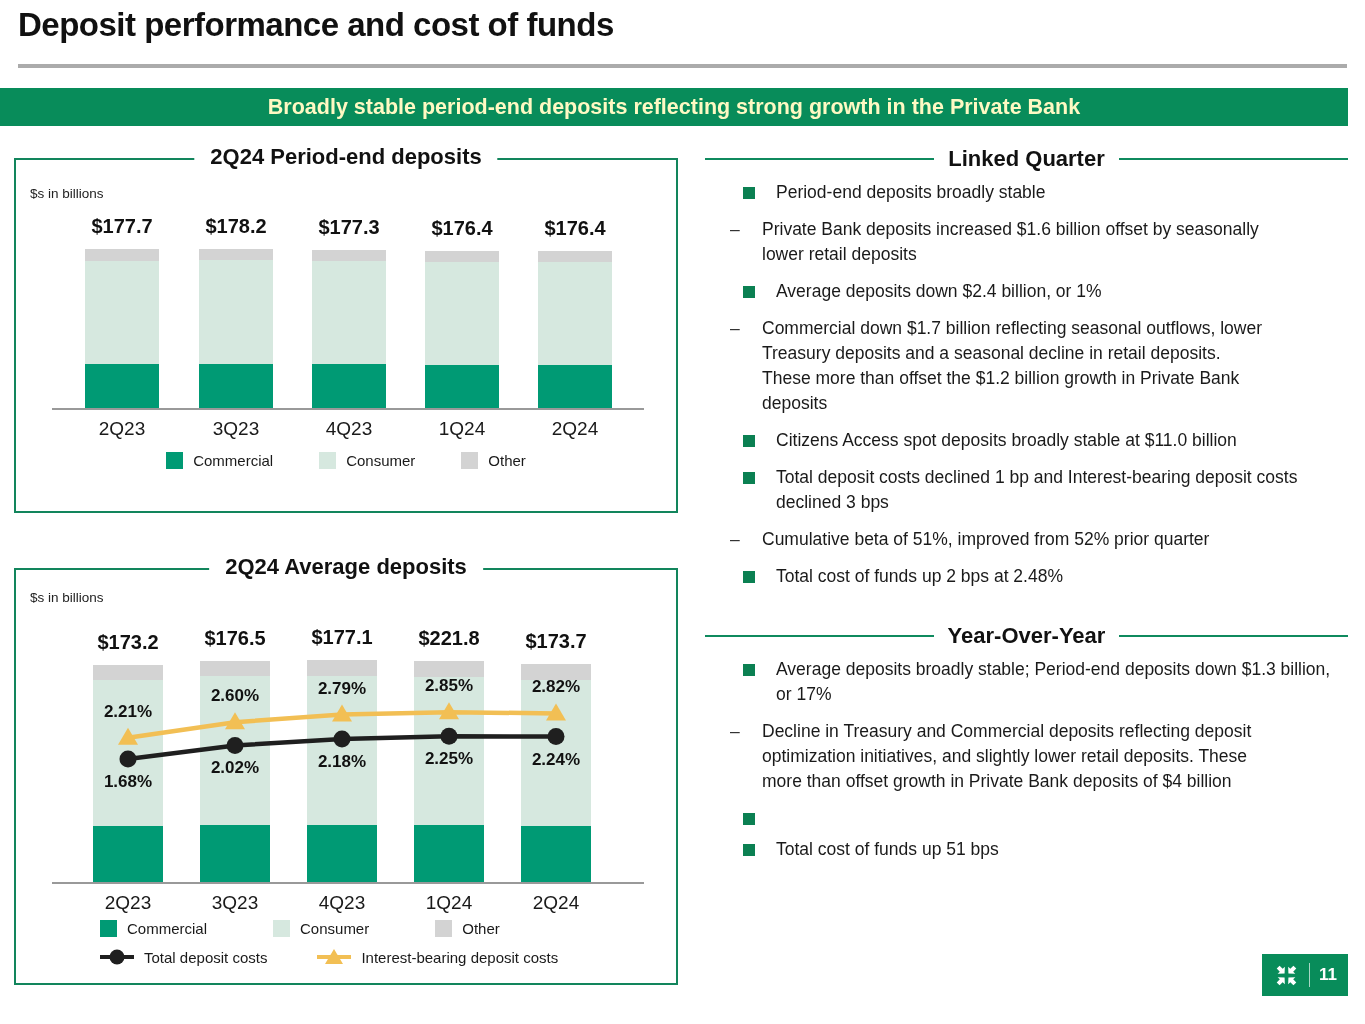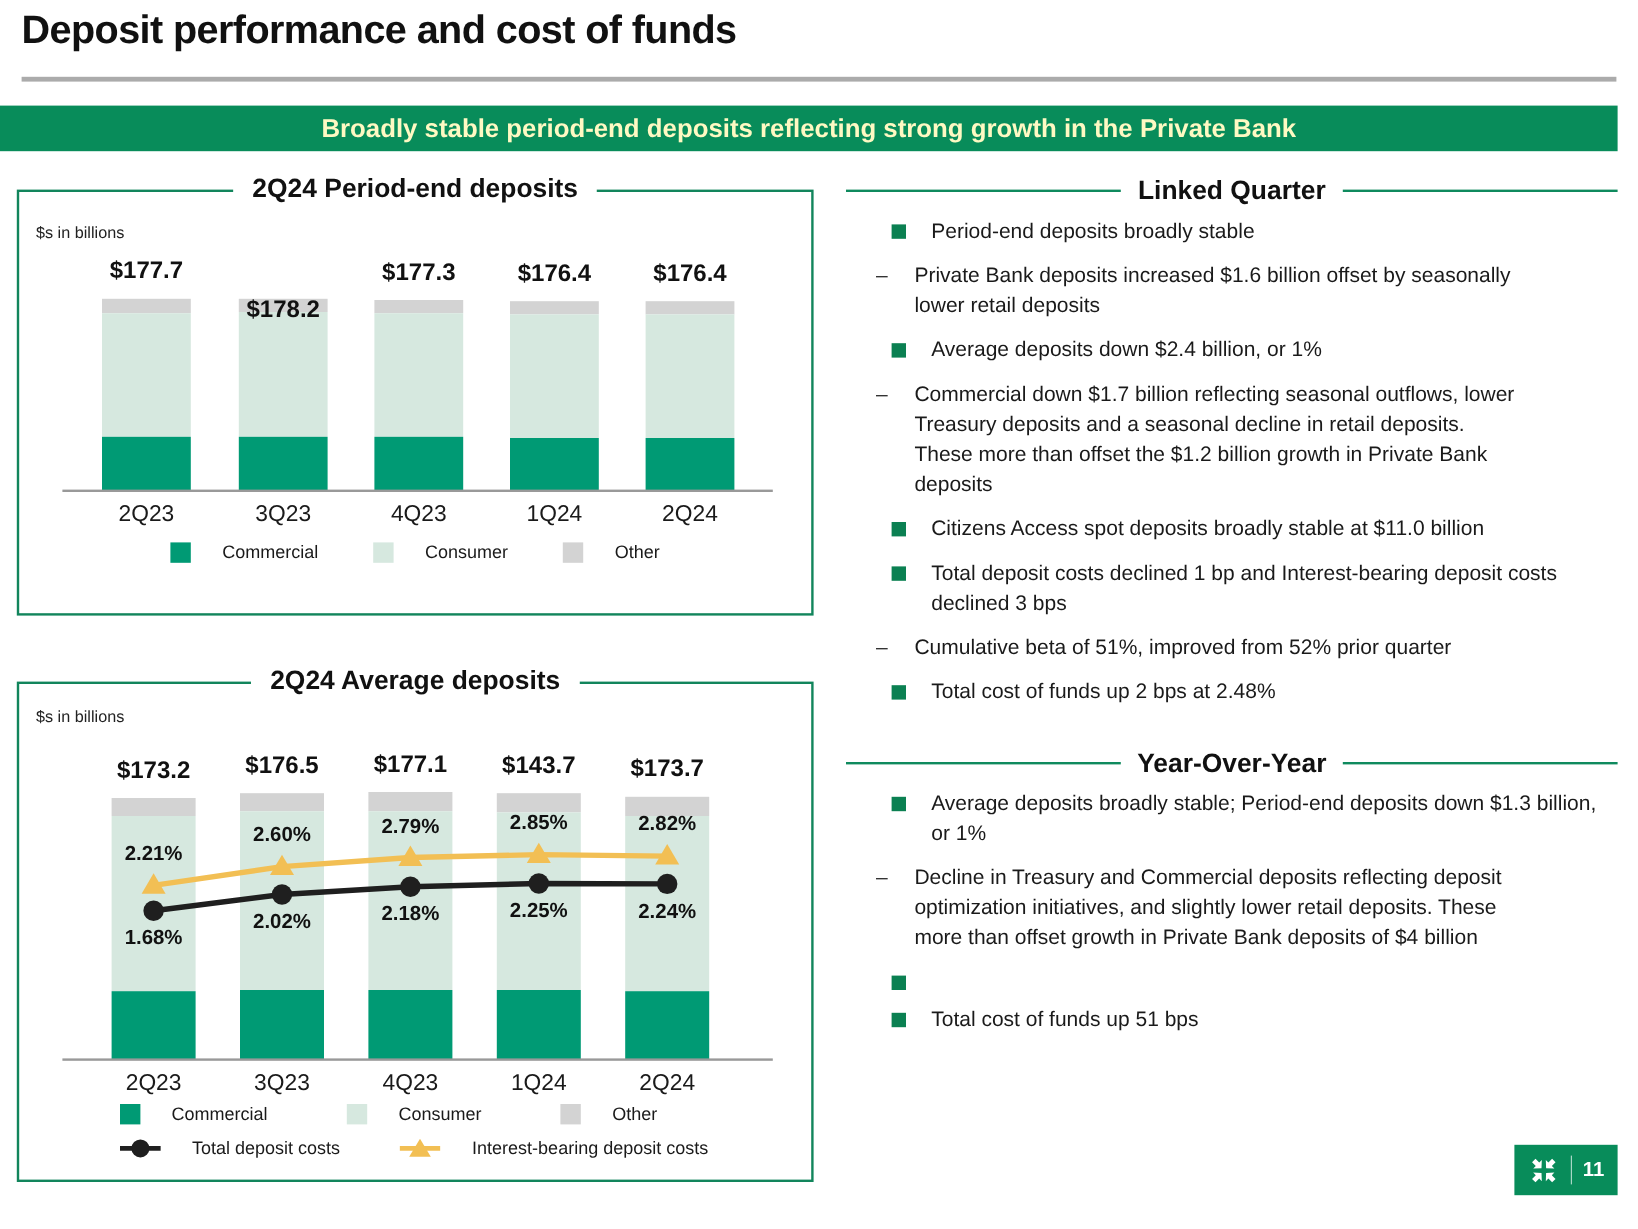--- a/index.html
+++ b/index.html
@@ -27,21 +27,21 @@
 
   .bar-seg{position:absolute;}
   .bar-value{position:absolute;width:120px;text-align:center;font-size:20px;font-weight:bold;color:#111;}
   .x-label{position:absolute;width:90px;text-align:center;font-size:19px;color:#1a1a1a;}
   .pct-label{position:absolute;width:92px;text-align:center;font-size:17px;font-weight:bold;color:#111;}
 
   .legend-row{position:absolute;display:flex;align-items:center;}
   #legend1{top:292px;left:0;right:0;justify-content:center;column-gap:46px;}
   #legend2a{top:350px;left:84px;column-gap:66px;}
   #legend2b{top:378px;left:84px;column-gap:50px;}
-  .legend-item{display:flex;align-items:center;column-gap:26px;font-size:15px;color:#1a1a1a;}
+  .legend-item{display:flex;align-items:center;column-gap:10px;font-size:15px;color:#1a1a1a;}
   .legend-swatch{width:17px;height:17px;display:inline-block;}
   .line-svg{position:absolute;left:0;top:0;pointer-events:none;}
 
   
   .right-col{position:absolute;left:705px;top:146px;width:643px;}
   .section-header{display:flex;align-items:center;column-gap:14px;margin-bottom:8px;}
   .section-header .hline{flex:1;height:2px;background:#0F8A5E;}
   .section-header .htext{font-size:22px;font-weight:bold;white-space:nowrap;color:#111;}
   .sec2{margin-top:34px;}
   .bullet{display:flex;margin-bottom:12px;line-height:25px;font-size:17.5px;padding-left:38px;}
@@ -71,21 +71,21 @@
     <div class="units-label">$s in billions</div>
     <div class="plot" id="plot1">
         <div class="bar-seg" style="left: 69px; top: 89.4489px; width: 74px; height: 11.1686px; background: rgb(211, 211, 211);"></div>
         <div class="bar-seg" style="left: 69px; top: 100.618px; width: 74px; height: 103.708px; background: rgb(214, 232, 223);"></div>
         <div class="bar-seg" style="left: 69px; top: 204.326px; width: 74px; height: 44.6743px; background: rgb(0, 154, 116);"></div>
         <div class="bar-value" style="left: 46px; top: 55.4489px;">$177.7</div>
         <div class="x-label" style="left: 61px; top: 258px;">2Q23</div>
         <div class="bar-seg" style="left: 183px; top: 89px; width: 74px; height: 11.2px; background: rgb(211, 211, 211);"></div>
         <div class="bar-seg" style="left: 183px; top: 100.2px; width: 74px; height: 104px; background: rgb(214, 232, 223);"></div>
         <div class="bar-seg" style="left: 183px; top: 204.2px; width: 74px; height: 44.8px; background: rgb(0, 154, 116);"></div>
-        <div class="bar-value" style="left: 160px; top: 55px; margin-top: 32px;">$178.2</div>
+        <div class="bar-value" style="left: 160px; top: 55px;">$178.2</div>
         <div class="x-label" style="left: 175px; top: 258px;">3Q23</div>
         <div class="bar-seg" style="left: 296px; top: 89.8081px; width: 74px; height: 11.1434px; background: rgb(211, 211, 211);"></div>
         <div class="bar-seg" style="left: 296px; top: 100.952px; width: 74px; height: 103.475px; background: rgb(214, 232, 223);"></div>
         <div class="bar-seg" style="left: 296px; top: 204.426px; width: 74px; height: 44.5737px; background: rgb(0, 154, 116);"></div>
         <div class="bar-value" style="left: 273px; top: 55.8081px;">$177.3</div>
         <div class="x-label" style="left: 288px; top: 258px;">4Q23</div>
         <div class="bar-seg" style="left: 409px; top: 90.6162px; width: 74px; height: 11.0869px; background: rgb(211, 211, 211);"></div>
         <div class="bar-seg" style="left: 409px; top: 101.703px; width: 74px; height: 102.949px; background: rgb(214, 232, 223);"></div>
         <div class="bar-seg" style="left: 409px; top: 204.653px; width: 74px; height: 44.3475px; background: rgb(0, 154, 116);"></div>
         <div class="bar-value" style="left: 386px; top: 56.6162px;">$176.4</div>
@@ -128,21 +128,21 @@
         <div class="bar-value" style="left: 159px; top: 56.7555px;">$176.5</div>
         <div class="x-label" style="left: 174px; top: 322px;">3Q23</div>
         <div class="bar-seg" style="left: 291px; top: 90px; width: 70px; height: 15.61px; background: rgb(211, 211, 211);"></div>
         <div class="bar-seg" style="left: 291px; top: 105.61px; width: 70px; height: 149.41px; background: rgb(214, 232, 223);"></div>
         <div class="bar-seg" style="left: 291px; top: 255.02px; width: 70px; height: 57.98px; background: rgb(0, 154, 116);"></div>
         <div class="bar-value" style="left: 266px; top: 56px;">$177.1</div>
         <div class="x-label" style="left: 281px; top: 322px;">4Q23</div>
         <div class="bar-seg" style="left: 398px; top: 91.2592px; width: 70px; height: 15.5219px; background: rgb(211, 211, 211);"></div>
         <div class="bar-seg" style="left: 398px; top: 106.781px; width: 70px; height: 148.566px; background: rgb(214, 232, 223);"></div>
         <div class="bar-seg" style="left: 398px; top: 255.347px; width: 70px; height: 57.6526px; background: rgb(0, 154, 116);"></div>
-        <div class="bar-value" style="left: 373px; top: 57.2592px;">$143.7</div>
+        <div class="bar-value" style="left: 373px; top: 57.2592px;">$221.8</div>
         <div class="x-label" style="left: 388px; top: 322px;">1Q24</div>
         <div class="bar-seg" style="left: 505px; top: 94.2812px; width: 70px; height: 15.3103px; background: rgb(211, 211, 211);"></div>
         <div class="bar-seg" style="left: 505px; top: 109.592px; width: 70px; height: 146.542px; background: rgb(214, 232, 223);"></div>
         <div class="bar-seg" style="left: 505px; top: 256.133px; width: 70px; height: 56.8669px; background: rgb(0, 154, 116);"></div>
         <div class="bar-value" style="left: 480px; top: 60.2812px;">$173.7</div>
         <div class="x-label" style="left: 495px; top: 322px;">2Q24</div>
       </div>
     <div class="axis-line"></div>
     <svg class="line-svg" id="lines2" width="664" height="417">
         <polyline points="112,167.79999999999998 219,152.2 326,144.6 433,142.2 540,143.39999999999998" fill="none" stroke="#F2BF54" stroke-width="4.5"></polyline>
@@ -244,21 +244,21 @@
       </div>
 
     <div class="section-header sec2">
       <span class="hline"></span>
       <span class="htext">Year-Over-Year</span>
       <span class="hline"></span>
     </div>
     <div id="sec1-items">
         <div class="bullet l1">
           <span class="sq"></span>
-          <div class="txt">Average deposits broadly stable; Period-end deposits down $1.3 billion, or 1%</div>
+          <div class="txt">Average deposits broadly stable; Period-end deposits down $1.3 billion, or 17%</div>
         </div>
         <div class="bullet l2">
           <span class="dash">–</span>
           <div class="txt">Decline in Treasury and Commercial deposits reflecting deposit optimization initiatives, and slightly lower retail deposits. These more than offset growth in Private Bank deposits of $4 billion</div>
         </div>
         <div class="bullet l1">
           <span class="sq"></span>
         </div>
         <div class="bullet l1">
           <span class="sq"></span>

